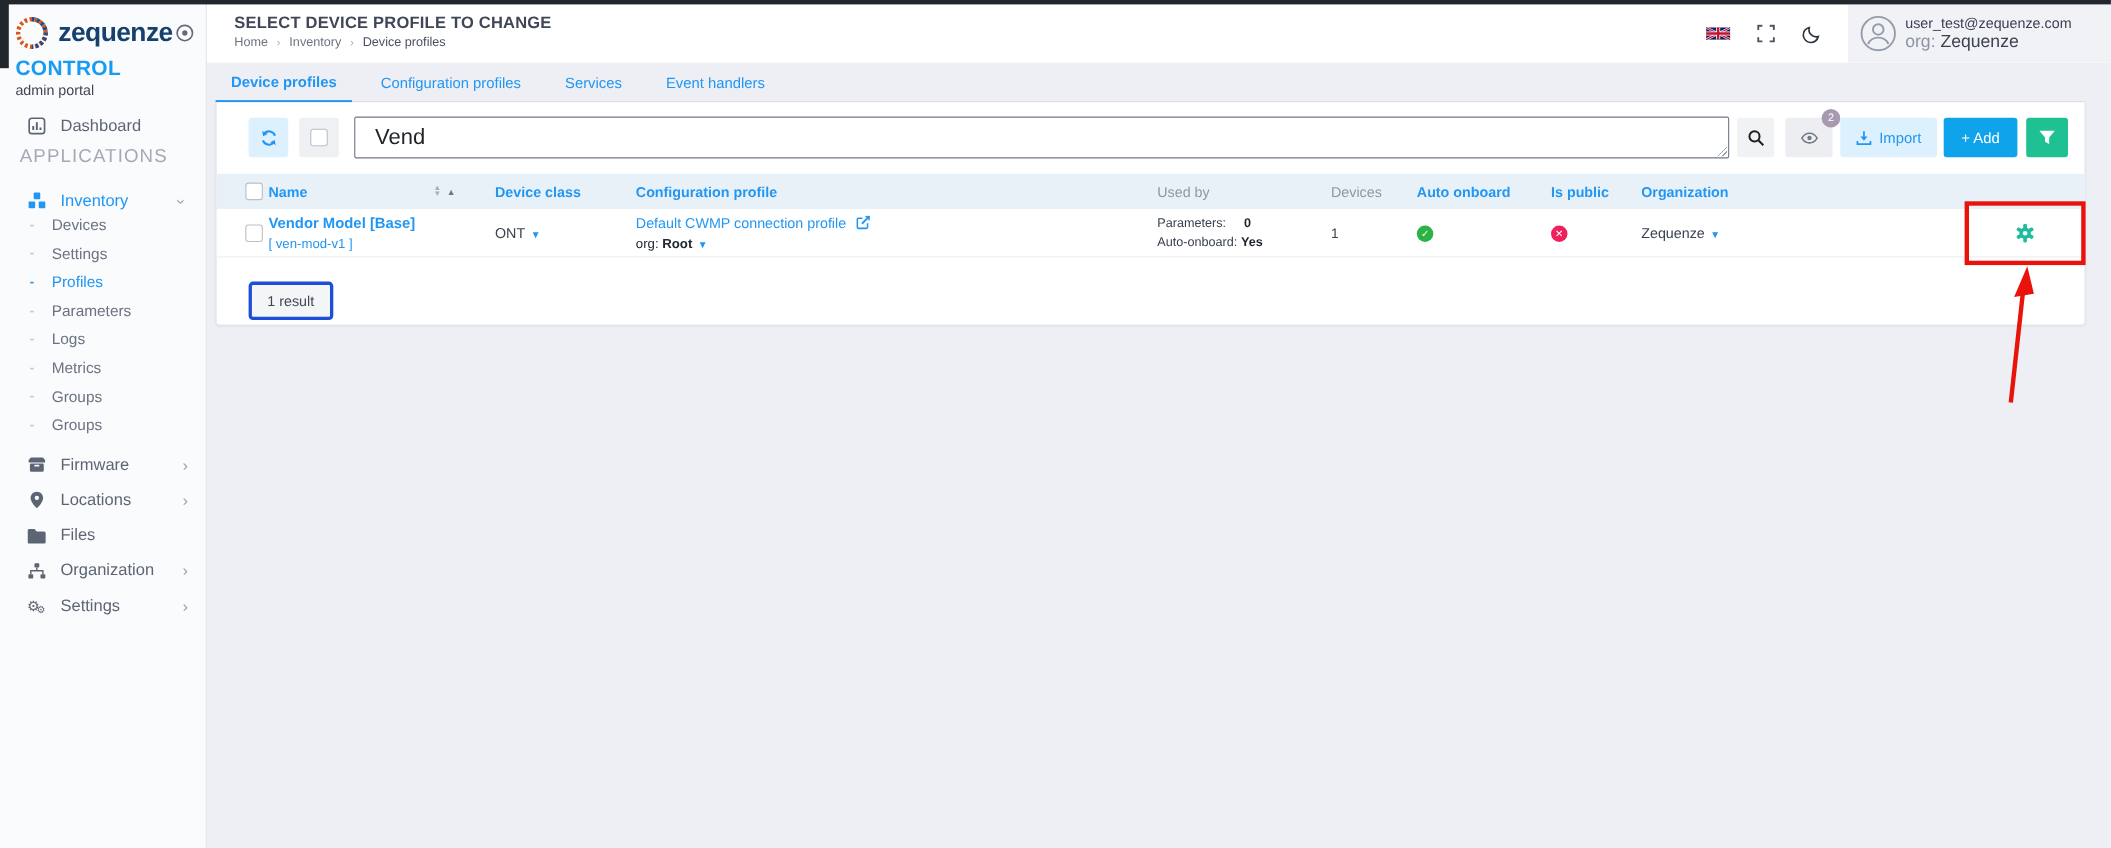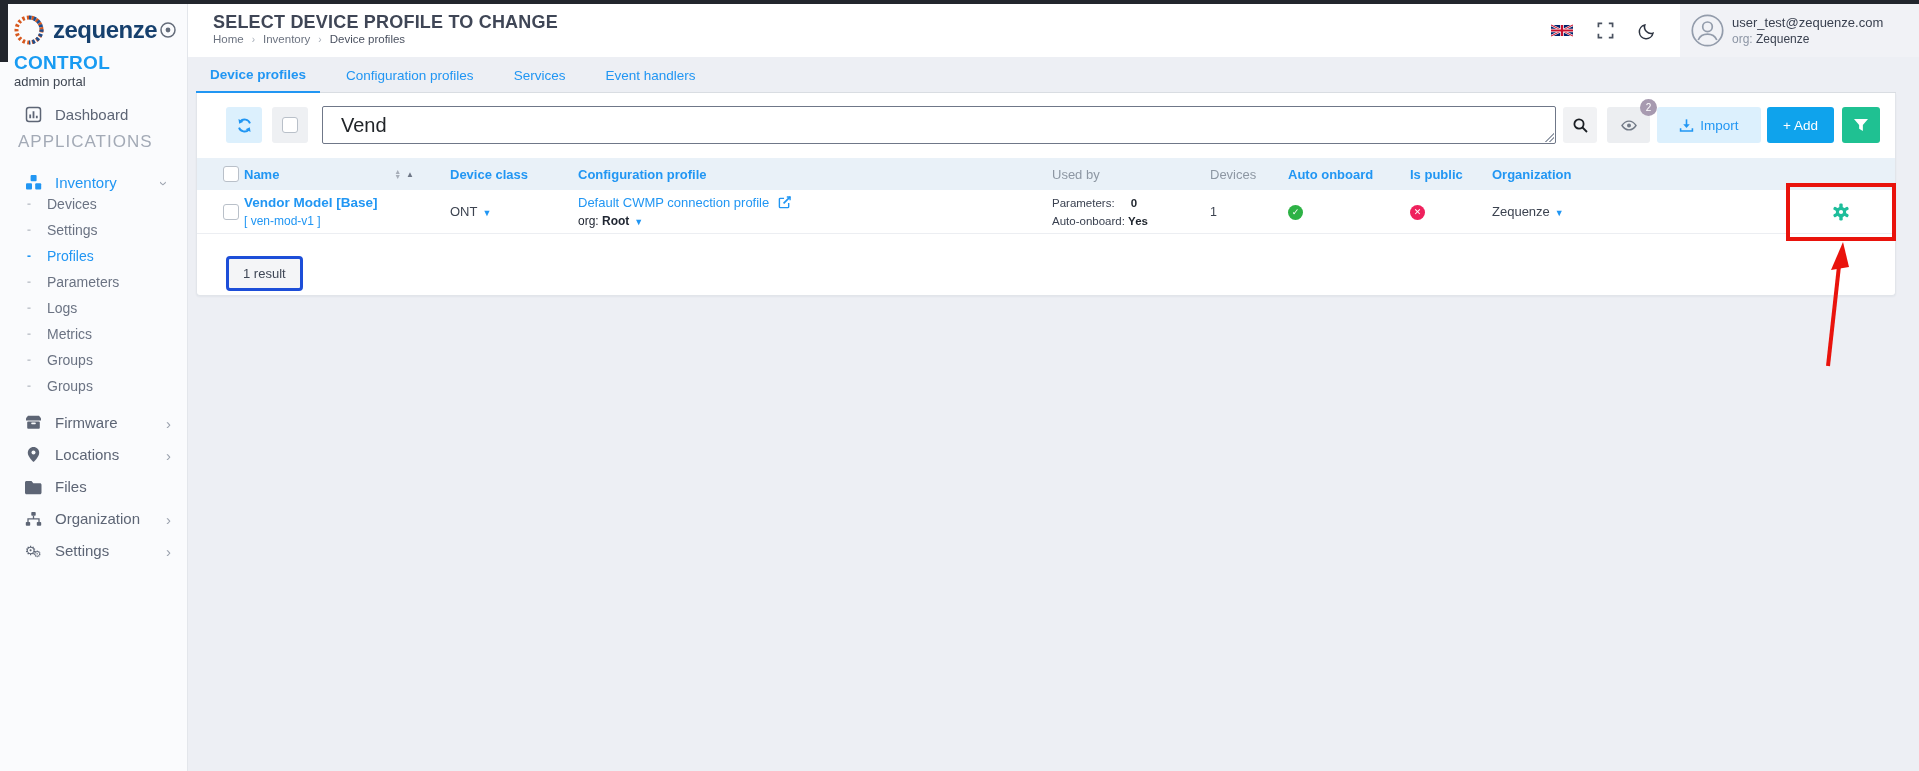--- a/index.html
+++ b/index.html
@@ -28,30 +28,30 @@
   .subnav { }
   .sub-item { height:26px; display:flex; align-items:center; padding-left:27px; font-size:14px; color:#6b7383; cursor:pointer; }
   .sub-item .dash { width:11px; margin-right:9px; color:#c3c8cf; font-weight:700; font-size:12px; }
   .sub-item.active { color:#2196f3; }
   .sub-item.active .dash { color:#2196f3; }
   .gear2 { display:flex; align-items:flex-start; width:18px; justify-content:center; }
   .gear2 .g1{ font-size:13px; line-height:13px;} .gear2 .g2{ font-size:9px; line-height:9px; margin-left:-3px; margin-top:6px;}
 
   
   .topbar { position:absolute; left:188px; top:4px; right:0; height:53px; background:#fff; z-index:5; }
-  .page-title { position:absolute; left:25px; top:8px; font-size:18px; font-weight:700; color:#3f4656; letter-spacing:.2px; }
+  .page-title { position:absolute; left:25px; top:8px; font-size:15px; font-weight:700; color:#3f4656; letter-spacing:.2px; }
   .breadcrumb { position:absolute; left:25px; top:29px; font-size:11.5px; color:#6c7380; display:flex; gap:8px; align-items:center; }
   .breadcrumb .sep { color:#a6adb8; font-size:10px; }
   .breadcrumb .last { color:#4a5160; }
   .topbar-right { position:absolute; right:0; top:0; height:100%; display:flex; align-items:center; }
   .tb-icon { margin-right:24px; display:flex; align-items:center; cursor:pointer; }
   .userbox { width:239px; height:100%; background:#f1f2f6; display:flex; align-items:center; padding-left:11px; cursor:pointer; }
   .user-texts { margin-left:8px; }
   .user-email { font-size:13px; color:#3a4150; }
-  .user-org { font-size:12px; margin-top:2px; }
+  .user-org { font-size:16px; margin-top:2px; }
   .user-org .olabel { color:#8c95a4; }
   .user-org .oval { color:#3a4150; }
 
   
   .content { position:absolute; left:188px; top:57px; right:0; bottom:0; background:#edeff4; padding:3px 23px 0 8px; }
   .tabs { display:flex; height:33px; align-items:flex-end; border-bottom:1px solid #d9dde2; }
   .tab { padding:8px 14px 9px; margin-right:12px; font-size:13.5px; color:#2196f3; font-weight:500; cursor:pointer; }
   .tab.active { font-weight:600; border-bottom:2px solid #2196f3; margin-bottom:-1px; }
 
   .card { position:relative; background:#fff; border:1px solid #e2e5ea; border-top:none; height:203px; border-radius:0 0 4px 4px; box-shadow:0 1px 2px rgba(20,30,50,.05); }
@@ -63,21 +63,21 @@
   .chk-wrap { width:36px; height:36px; background:#eef0f3; margin-left:10px; display:flex; align-items:center; justify-content:center; border-radius:3px; cursor:pointer; }
   .checkbox { width:16px; height:16px; background:#fff; border:1px solid #b9c0c9; border-radius:3px; cursor:pointer; }
   .search-input { flex:1; height:38px; border:1px solid #6f7788; border-radius:2px; padding-left:18px; font-size:20px; color:#212529; font-family:inherit; outline:none; background:#fff; position:relative; }
   .input-wrap { flex:1; position:relative; margin-left:14px; margin-right:7px; height:38px; }
   .input-wrap input { width:100%; }
   .resize-grip { position:absolute; right:2px; bottom:2px; width:9px; height:9px; pointer-events:none;
      background:linear-gradient(135deg, transparent 0 50%, #9aa1ad 50% 57%, transparent 57% 72%, #9aa1ad 72% 79%, transparent 79%); }
   .btn-search { width:34px; height:36px; background:#f1f2f4; }
   .btn-eye { width:43px; height:36px; background:#eceef1; margin-left:10px; position:relative; }
   .eye-badge { position:absolute; top:-8px; right:-7px; width:17px; height:17px; border-radius:50%; background:#a79ab0; color:#fff; font-size:10px; display:flex; align-items:center; justify-content:center; }
-  .btn-import { width:104px; height:36px; background:#dcf0fd; margin-left:7px; color:#2196f3; font-size:13.5px; gap:6px; }
+  .btn-import { width:88px; height:36px; background:#dcf0fd; margin-left:7px; color:#2196f3; font-size:13.5px; gap:6px; }
   .btn-add { width:67px; height:36px; background:#0fa3ec; margin-left:6px; color:#fff; font-size:13.5px; }
   .btn-filter { width:38px; height:36px; background:#1fc192; margin-left:8px; }
 
   
   .tbl { position:absolute; top:65px; left:0; right:0; }
   .tgrid { display:grid; grid-template-columns:47px 198px 128px 474px 158px 78px 122px 82px 293px 120px; align-items:center; }
   .thead { height:32px; background:#e9f1f8; font-size:13px; }
   .th-blue { color:#2196f3; font-weight:600; }
   .th-gray { color:#8d97a3; font-weight:400; }
   .cell { padding-left:8px; }

